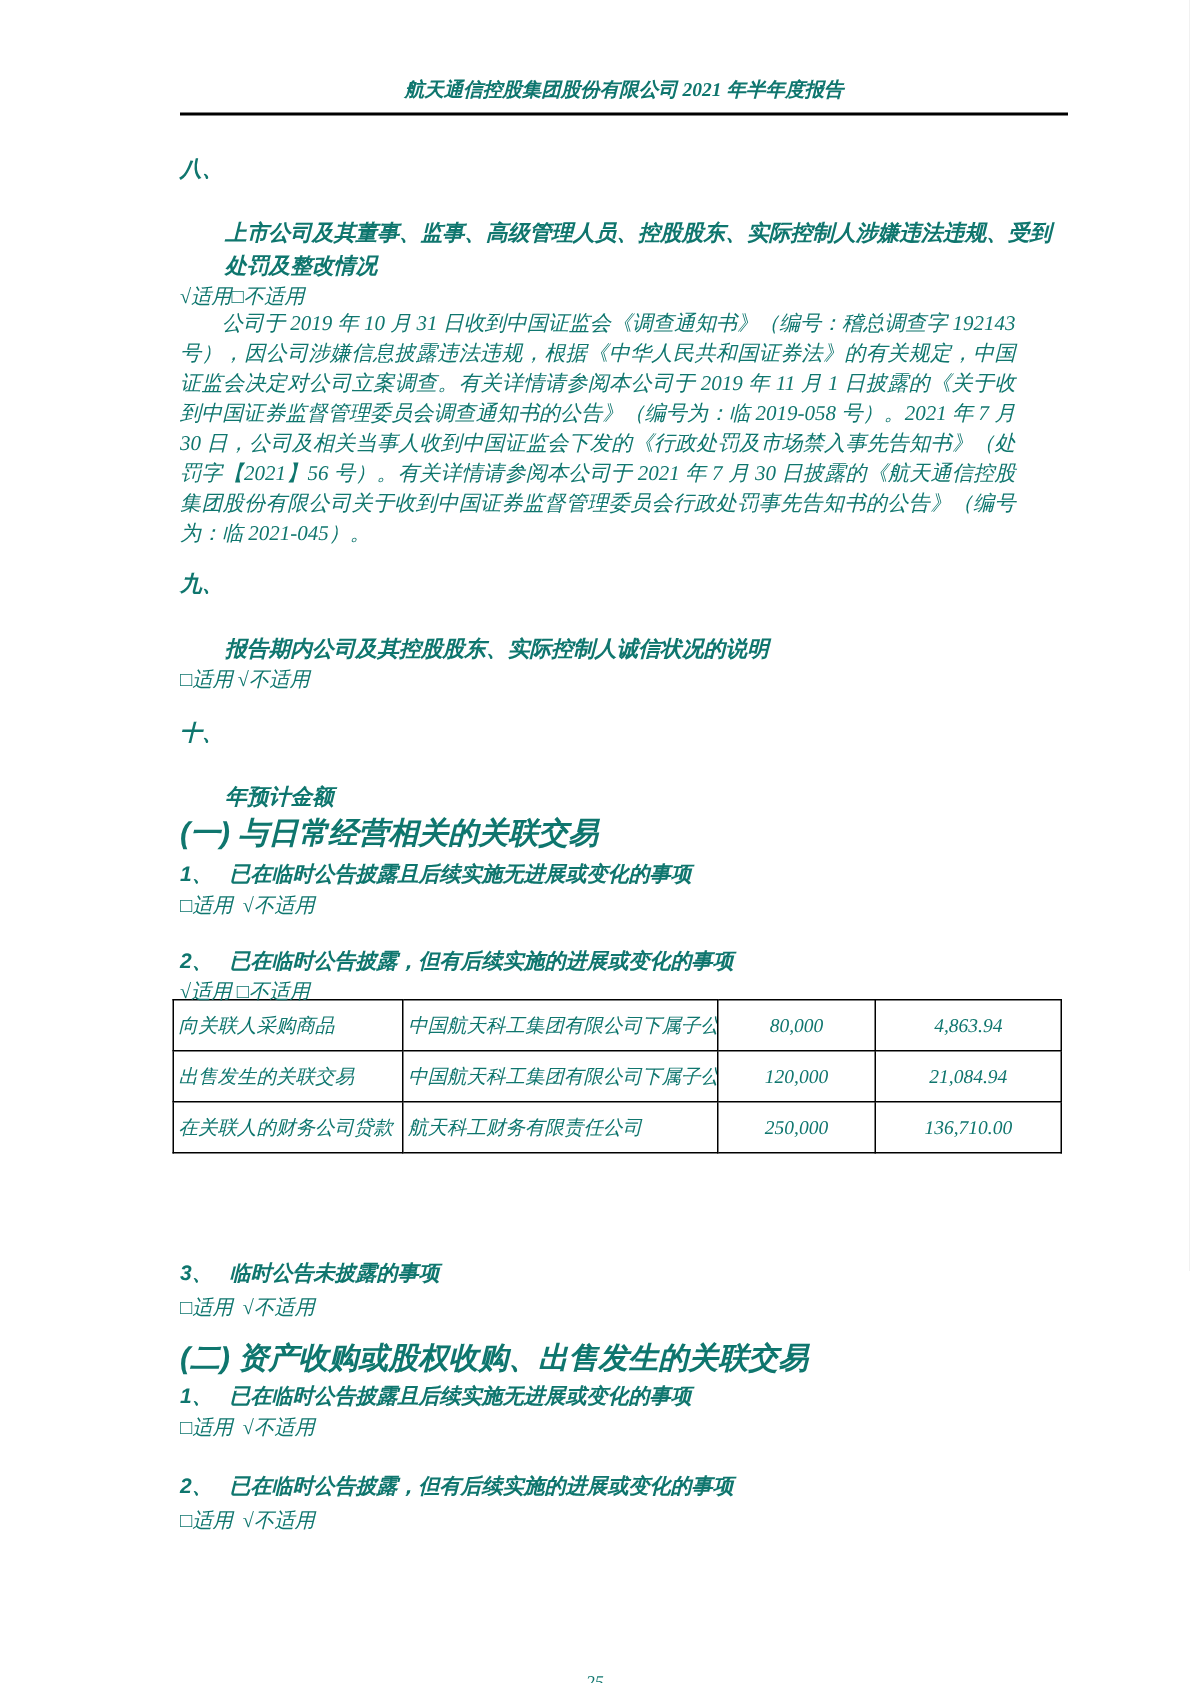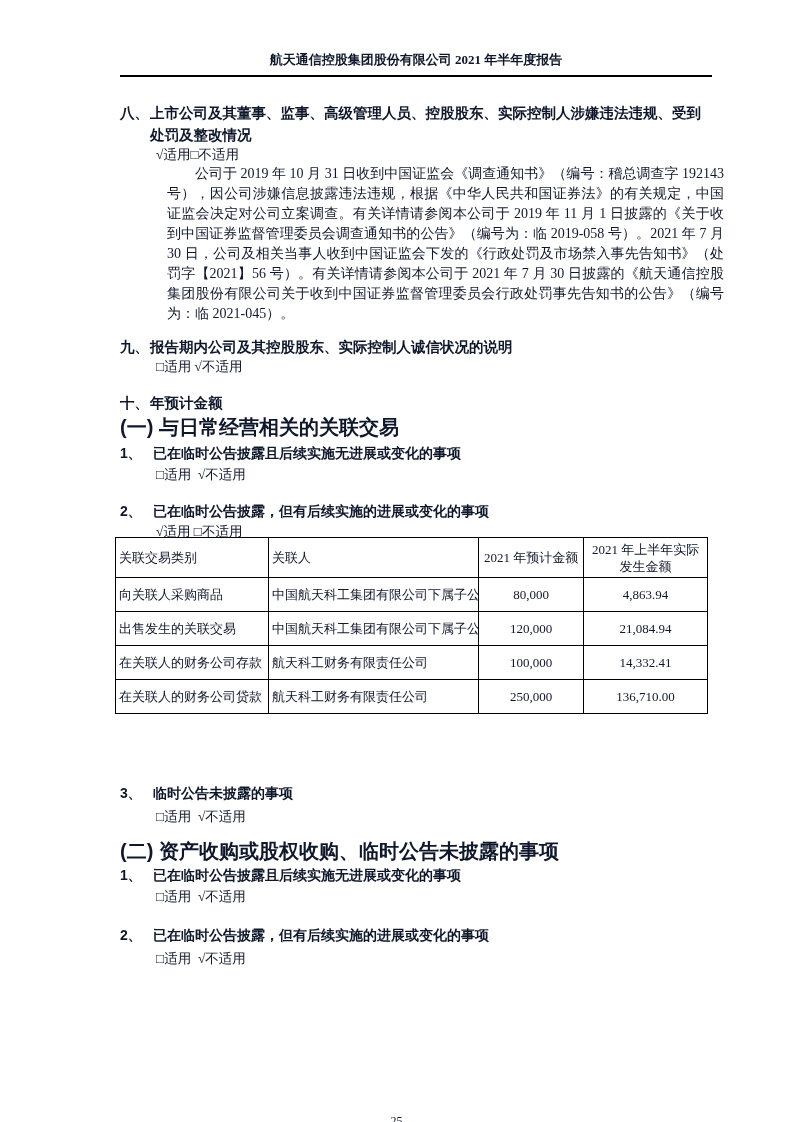--- a/index.html
+++ b/index.html
@@ -1,68 +1,67 @@
 <!DOCTYPE html>
 <html><head>
 <meta charset="utf-8">
 <style>
   html,body { margin:0; padding:0; background:#e8e8e8; }
   .page {
     position:relative;
     width:793px; height:1122px;
     margin:0 auto;
     background:#ffffff;
-    color:#0f172a;
+    color:#0f766e;
     font-family:"Liberation Serif", serif;
     overflow:hidden;
+    font-style:italic;
   }
   .header {
     position:absolute; left:120px; top:50px; width:592px;
     text-align:center;
     font-weight:bold;
     font-size:13px; line-height:20px;
     padding-bottom:5px;
     border-bottom:2px solid #000;
   }
   .content { position:absolute; left:120px; top:96px; width:592px; }
 
   .h1 {
     display:flex;
     font-family:"Liberation Sans", sans-serif;
     font-weight:bold;
     font-size:14.5px; line-height:22px;
   }
   .h1-num { flex:none; width:30px; }
-  .h1-text { flex:1; }
+  .h1-text { flex:1;margin-top:43px; }
 
   .h2 {
     font-family:"Liberation Sans", sans-serif;
     font-weight:bold;
     font-size:20px; line-height:22px;
   }
   .h3 {
     display:flex;
     font-family:"Liberation Sans", sans-serif;
     font-weight:bold;
     font-size:14px; line-height:20px;
   }
   .h3-num { flex:none; width:33px; }
   .h3-text { flex:1; }
 
   .app {
     font-size:13.5px; line-height:18px;
     white-space:pre-wrap;
-    margin-left:36px;
   }
   .para {
     width:557px;
     font-size:14px; line-height:20px;
     text-align:justify;
     text-indent:2em;
-    margin-left:47px;
   }
 
   .mt-s8   { margin-top:6px; }
   .mt-s9   { margin-top:12px; }
   .mt-s10  { margin-top:16px; }
   .mt-sub1 { margin-top:2px; }
   .mt-i1   { margin-top:5px; }
   .mt-a1   { margin-top:3px; }
   .mt-i2   { margin-top:17px; }
   .mt-a2   { margin-top:2px; }
@@ -149,60 +148,48 @@
     <div class="app mt-a2">√适用 □不适用</div>
 
     <table class="rel mt-tbl">
       <colgroup>
           <col class="c1">
           <col class="c2">
           <col class="c3">
           <col class="c4">
         </colgroup>
       <tbody>
-        <tr class="hdr">
-          <th class="al">关联交易类别</th>
-          <th class="al">关联人</th>
-          <th class="ac">2021 年预计金额</th>
-          <th class="ac">2021 年上半年实际发生金额</th>
-        </tr>
         <tr class="data">
           <td class="al">向关联人采购商品</td>
           <td class="al td-kin">中国航天科工集团有限公司下属子公司</td>
           <td class="ac">80,000</td>
           <td class="ac">4,863.94</td>
         </tr>
         <tr class="data">
           <td class="al">出售发生的关联交易</td>
           <td class="al td-kin">中国航天科工集团有限公司下属子公司</td>
           <td class="ac">120,000</td>
           <td class="ac">21,084.94</td>
         </tr>
         <tr class="data">
-          <td class="al">在关联人的财务公司存款</td>
-          <td class="al td-kin">航天科工财务有限责任公司</td>
-          <td class="ac">100,000</td>
-          <td class="ac">14,332.41</td>
-        </tr>
-        <tr class="data">
           <td class="al">在关联人的财务公司贷款</td>
           <td class="al td-kin">航天科工财务有限责任公司</td>
           <td class="ac">250,000</td>
           <td class="ac">136,710.00</td>
         </tr>
       </tbody>
     </table>
 
     <div class="h3 mt-i3">
       <span class="h3-num">3、</span>
       <span class="h3-text">临时公告未披露的事项</span>
     </div>
     <div class="app mt-a3">□适用  √不适用</div>
 
-    <div class="h2 mt-sub2">(二) 资产收购或股权收购、临时公告未披露的事项</div>
+    <div class="h2 mt-sub2">(二) 资产收购或股权收购、出售发生的关联交易</div>
 
     <div class="h3 mt-b1">
       <span class="h3-num">1、</span>
       <span class="h3-text">已在临时公告披露且后续实施无进展或变化的事项</span>
     </div>
     <div class="app mt-ab1">□适用  √不适用</div>
 
     <div class="h3 mt-b2">
       <span class="h3-num">2、</span>
       <span class="h3-text">已在临时公告披露，但有后续实施的进展或变化的事项</span>

